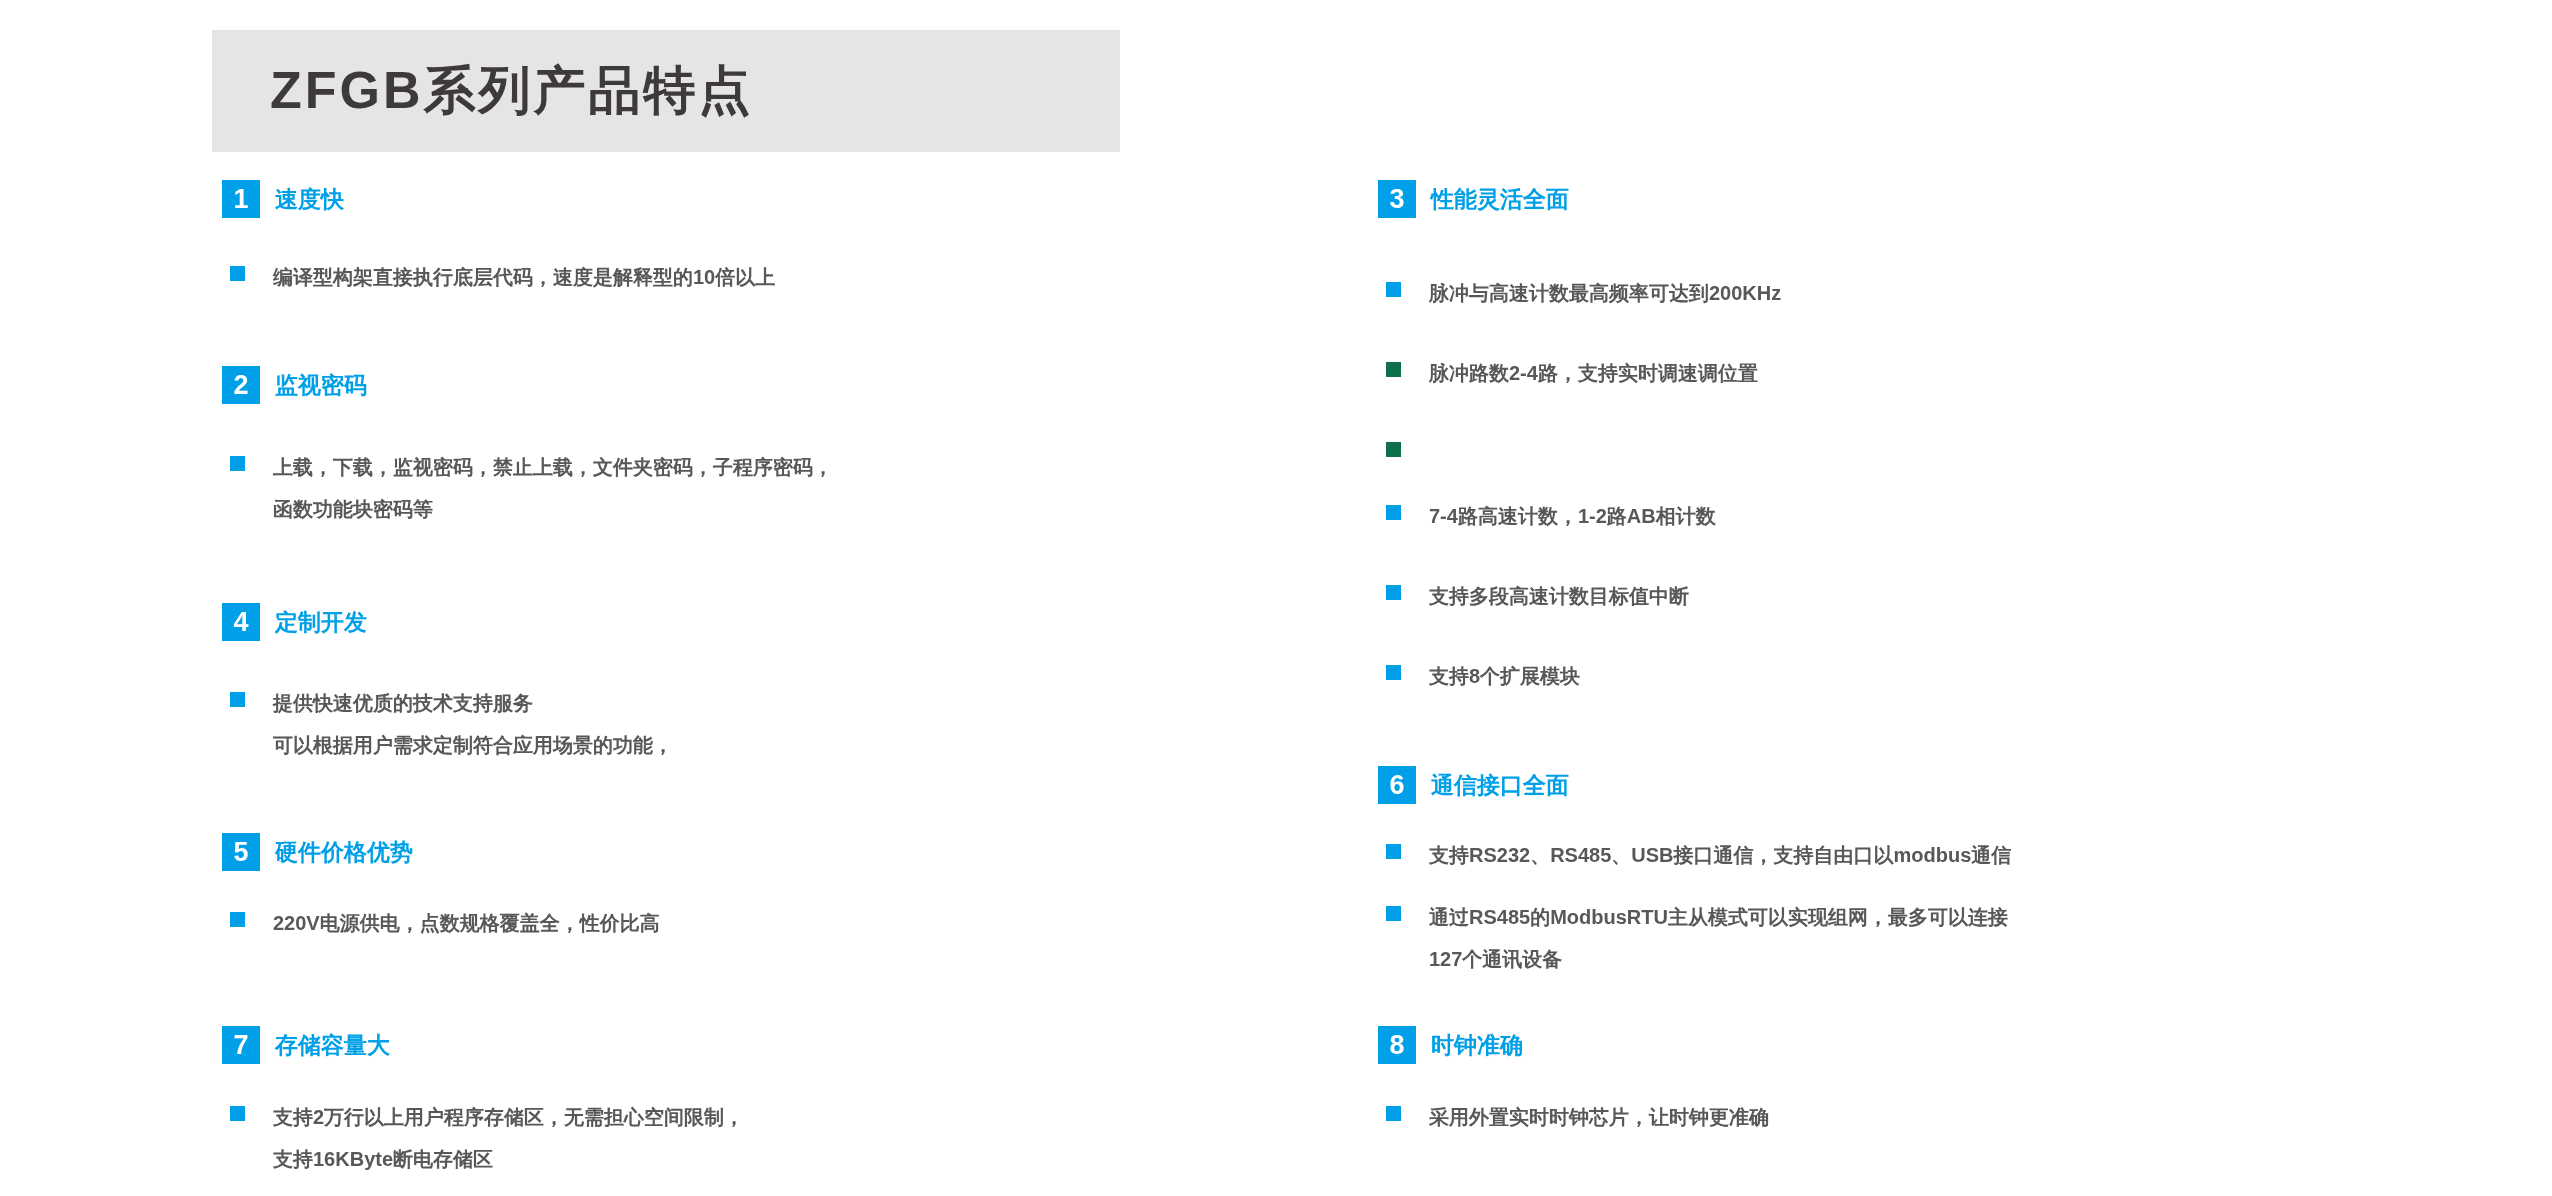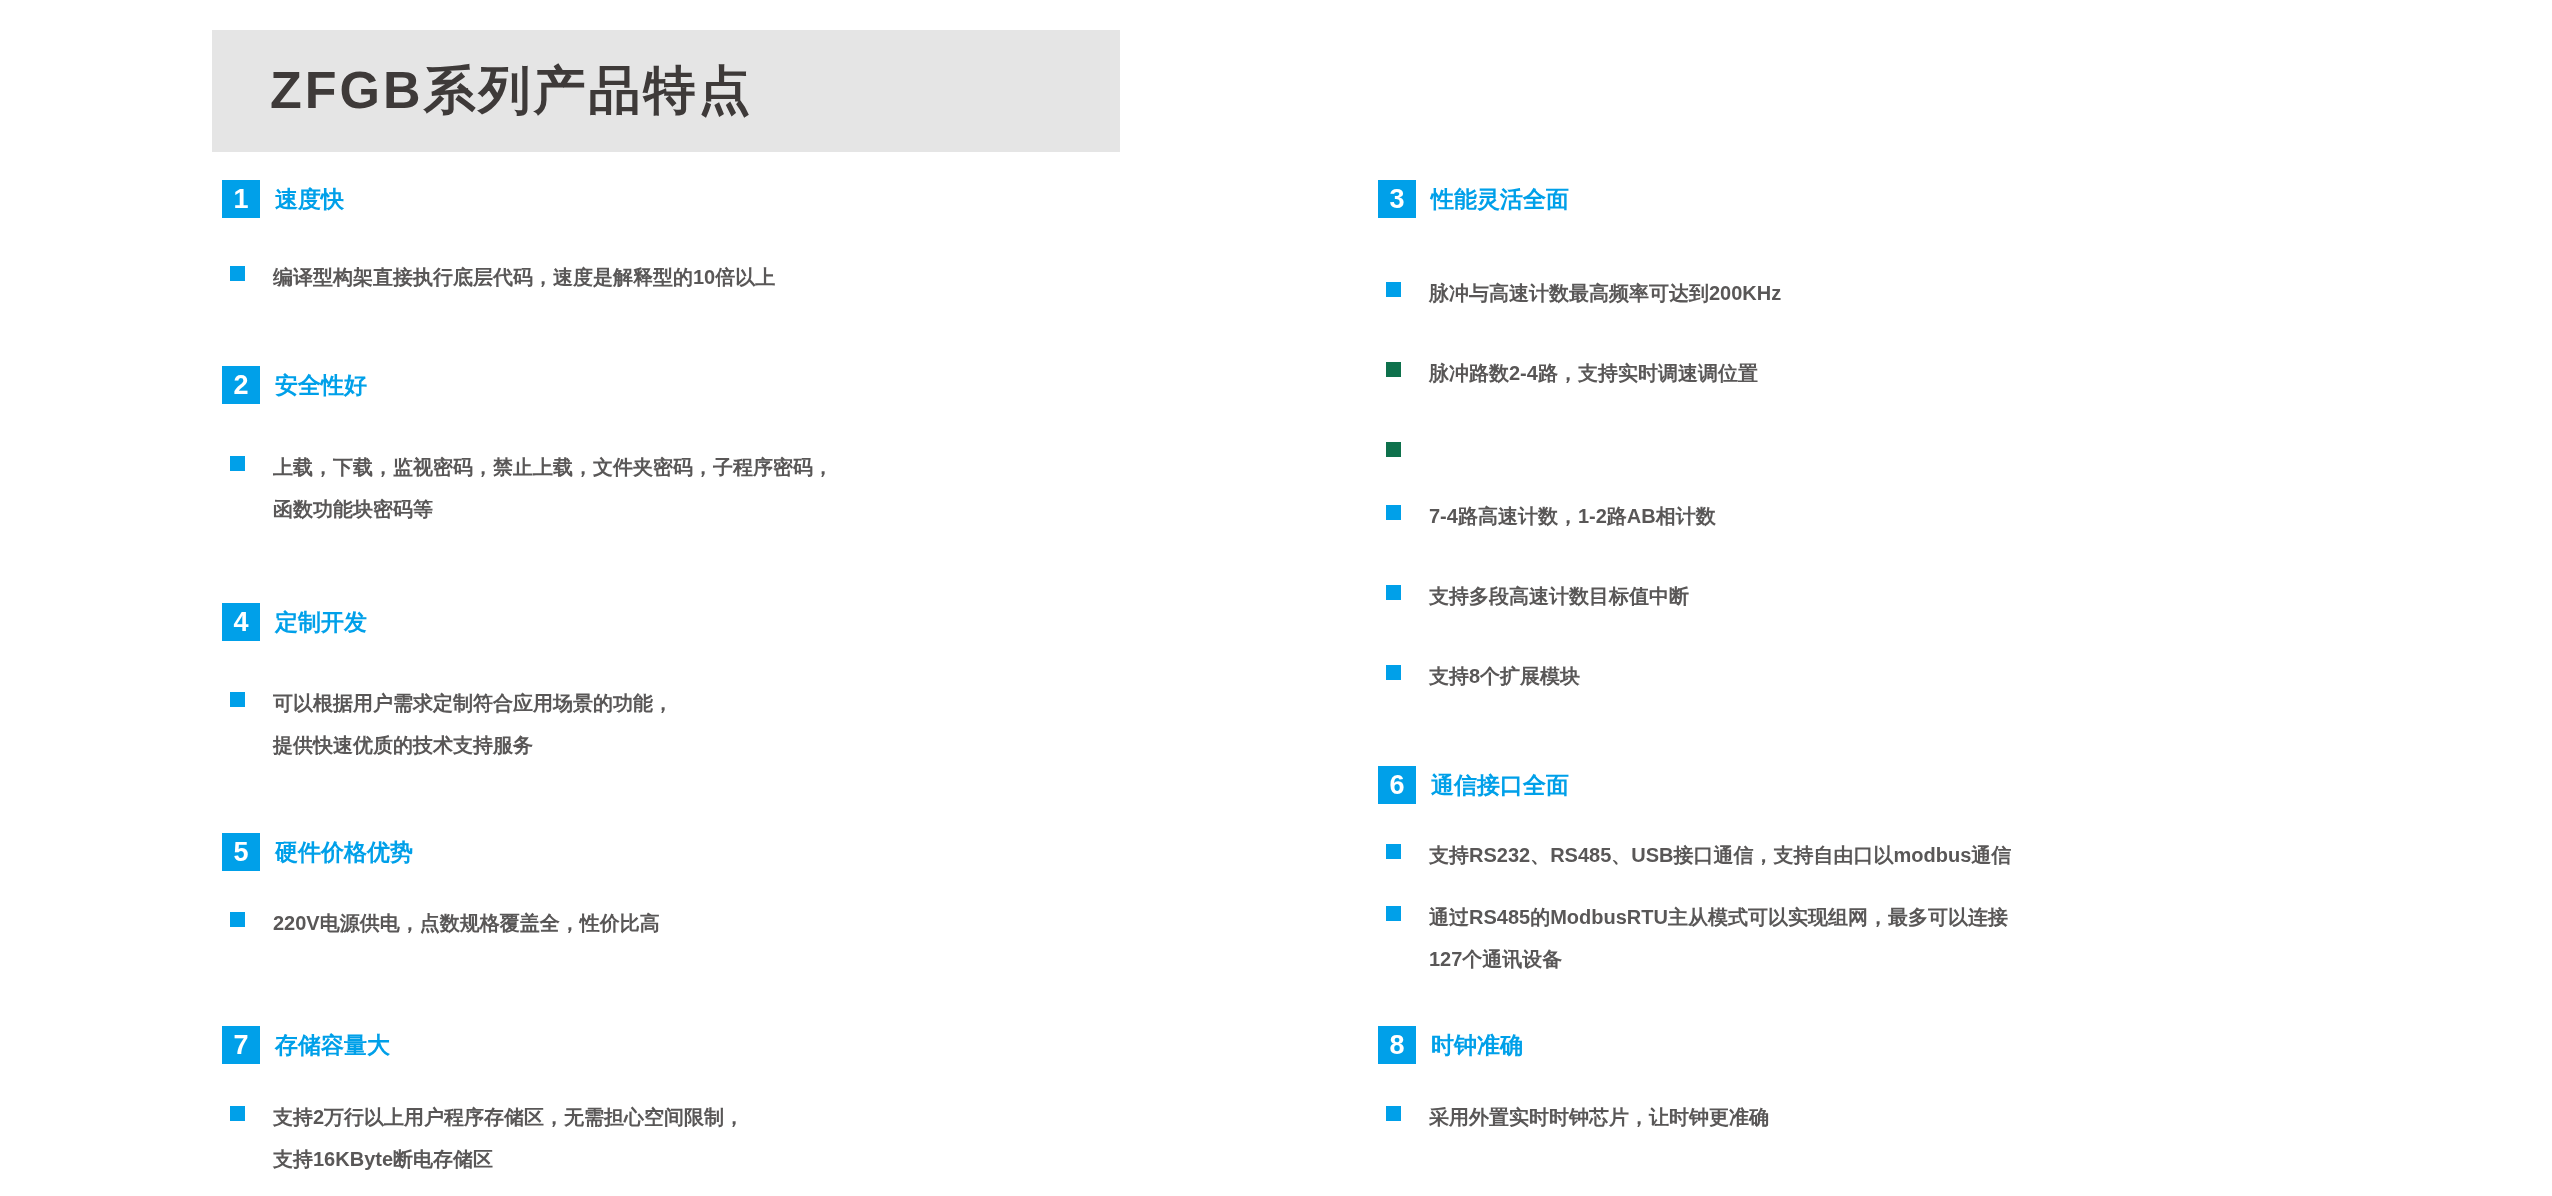--- a/index.html
+++ b/index.html
@@ -68,41 +68,41 @@
       <div class="sq" style="background-color: rgb(0, 160, 233);"></div>
       <div class="lines">
         <div>编译型构架直接执行底层代码，速度是解释型的10倍以上</div>
       </div>
     </div>
   </div>
 
   <div class="section" style="left:222px; top:366px;">
     <div class="sec-header">
       <div class="badge">2</div>
-      <div class="sec-title">安全性好</div>
+      <div class="sec-title">监视密码</div>
     </div>
     <div class="bullet mt-42">
       <div class="sq" style="background-color: rgb(0, 160, 233);"></div>
       <div class="lines">
         <div>上载，下载，监视密码，禁止上载，文件夹密码，子程序密码，</div>
         <div>函数功能块密码等</div>
       </div>
     </div>
   </div>
 
   <div class="section" style="left:222px; top:603px;">
     <div class="sec-header">
       <div class="badge">4</div>
       <div class="sec-title">定制开发</div>
     </div>
     <div class="bullet mt-41">
       <div class="sq" style="background-color: rgb(0, 160, 233);"></div>
       <div class="lines">
+        <div>提供快速优质的技术支持服务</div>
         <div>可以根据用户需求定制符合应用场景的功能，</div>
-        <div>提供快速优质的技术支持服务</div>
       </div>
     </div>
   </div>
 
   <div class="section" style="left:222px; top:833px;">
     <div class="sec-header">
       <div class="badge">5</div>
       <div class="sec-title">硬件价格优势</div>
     </div>
     <div class="bullet mt-31">

